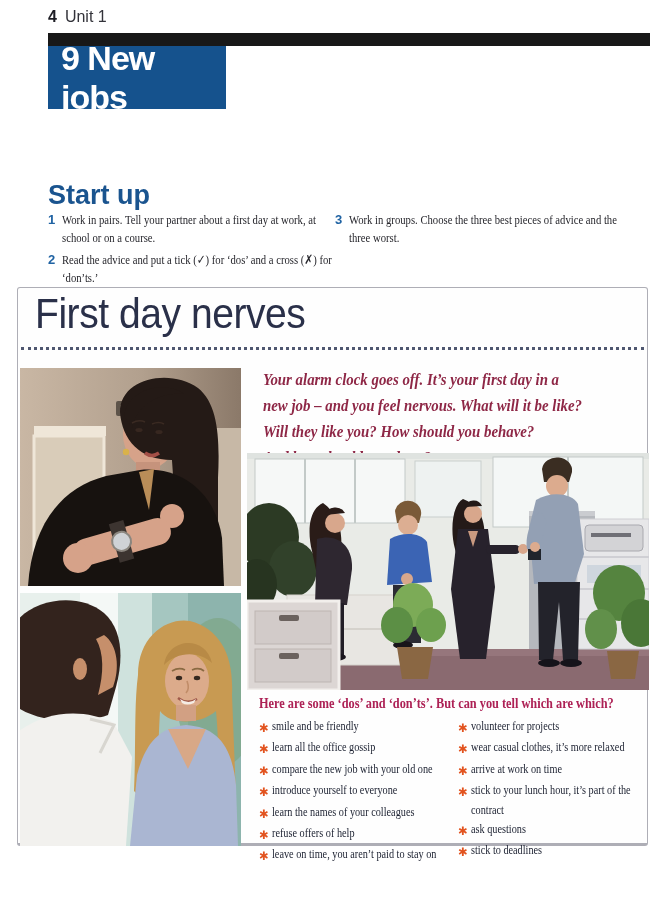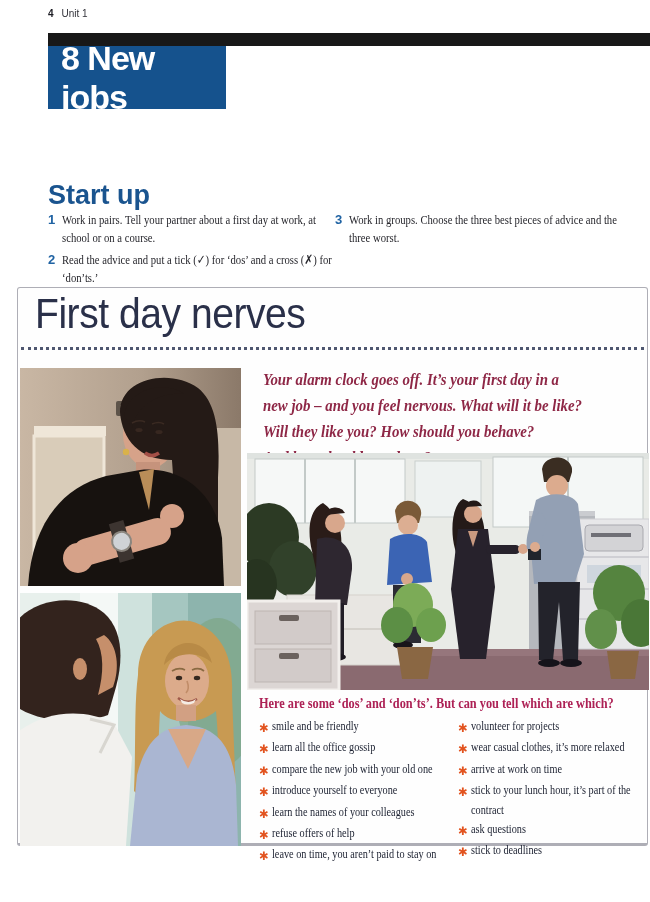--- a/index.html
+++ b/index.html
@@ -1,21 +1,21 @@
 <!DOCTYPE html>
 <html><head>
 <meta charset="utf-8">
 <style>
   html,body{margin:0;padding:0;background:#ffffff;}
   .page{position:relative;width:650px;height:902px;background:#ffffff;overflow:hidden;
         font-family:"Liberation Serif",serif;}
 
   
   .page-header{position:absolute;left:48px;top:8px;font-family:"Liberation Sans",sans-serif;
-               font-size:10px;color:#33333a;}
+               font-size:16px;color:#33333a;}
   .page-header .pnum{font-weight:bold;color:#1d1d24;margin-right:8px;}
   .black-bar{position:absolute;left:48px;top:33px;width:602px;height:13px;background:#181818;}
   .unit-banner{position:absolute;left:48px;top:46px;width:178px;height:63px;background:#15528d;
                display:flex;align-items:center;box-sizing:border-box;padding-left:13px;}
   .unit-banner .t{color:#ffffff;font-family:"Liberation Sans",sans-serif;font-weight:bold;
                   font-size:34px;letter-spacing:-1px;}
 
   
   .startup-heading{position:absolute;left:48px;top:180px;font-family:"Liberation Sans",sans-serif;
                    font-weight:700;font-size:27px;color:#1a548f;}
@@ -64,21 +64,21 @@
 
 <div class="page">
 
   <div class="page-header">
     <span class="pnum">4</span><span>Unit 1</span>
   </div>
 
   <div class="black-bar"></div>
 
   <div class="unit-banner">
-    <span class="t">8 New jobs</span>
+    <span class="t">9 New jobs</span>
   </div>
 
   <div class="startup-heading">Start up</div>
 
   <div class="instr" id="instr-1">
     <span class="num">1</span>
     <span class="txt">Work in pairs. Tell your partner about a first day at work, at school or on a course.</span>
   </div>
   <div class="instr" id="instr-2">
     <span class="num">2</span>

